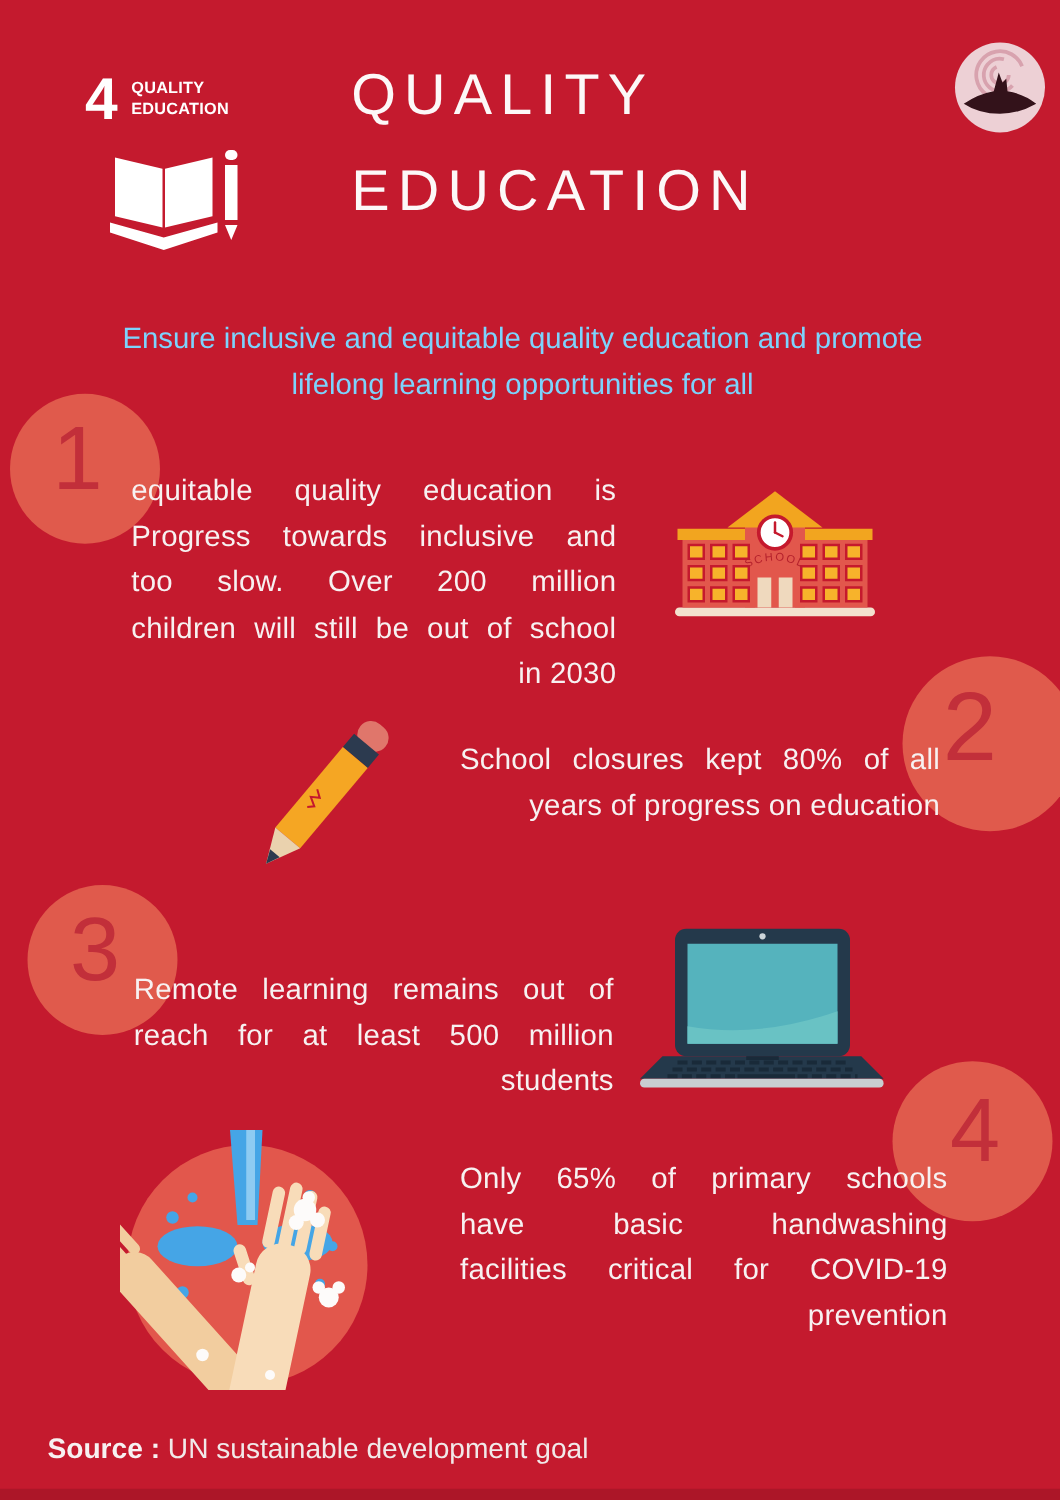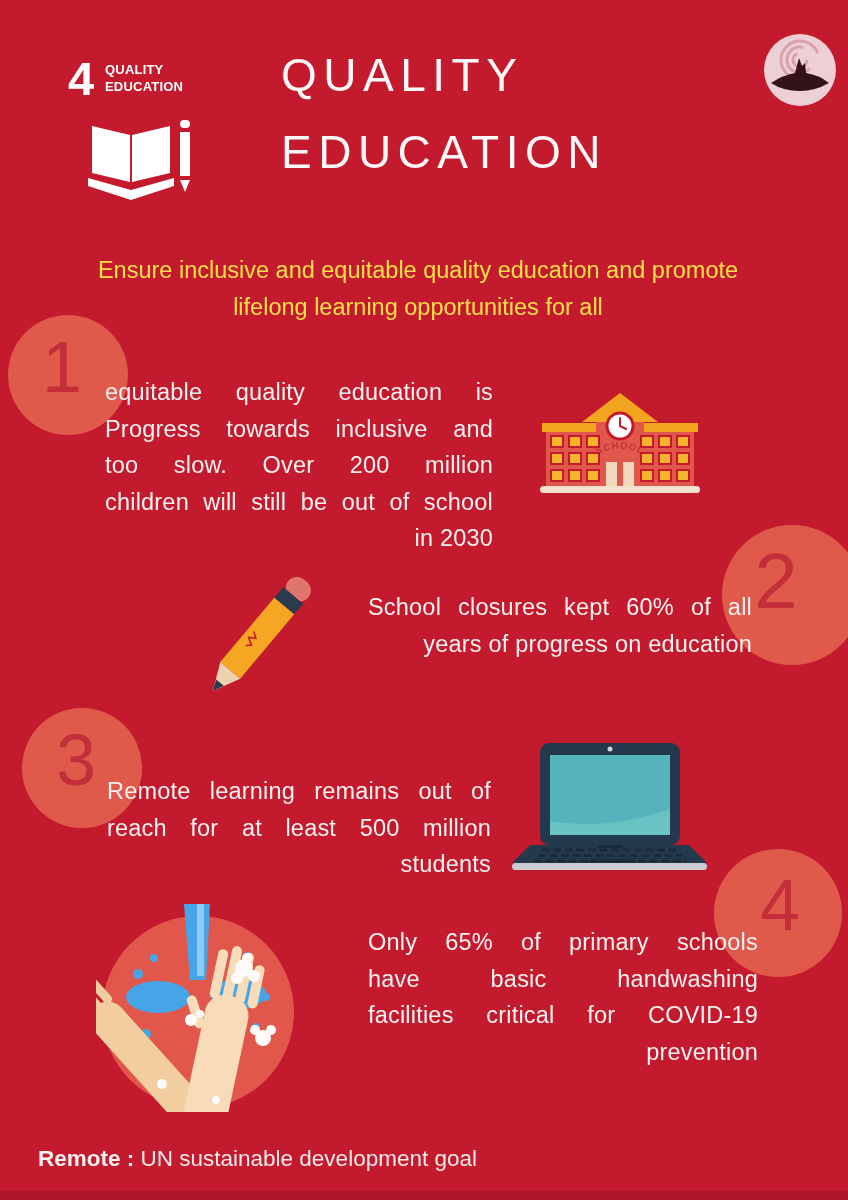--- a/index.html
+++ b/index.html
@@ -17,21 +17,21 @@
 
   
   .org-logo{left:762px;top:32px;width:76px;height:76px;}
 
   
   .title-line{left:281px;font-size:46px;font-weight:300;letter-spacing:6.5px;color:#FCF8F8;line-height:1;}
   .title-line.l1{top:52px;}
   .title-line.l2{top:129px;}
 
   
-  .subtitle{left:0;width:836px;text-align:center;font-size:23.5px;line-height:37px;color:#fde047;}
+  .subtitle{left:0;width:836px;text-align:center;font-size:23.5px;line-height:37px;color:#7dd3fc;}
   .subtitle.s1{top:252px;}
   .subtitle.s2{top:289px;}
 
   
   .num-circle{border-radius:50%;background:#E05A4C;display:flex;align-items:center;justify-content:center;}
   .num-circle span{font-size:72px;font-weight:300;color:#C22F3A;transform:translate(-6px,-8px);}
   .c1{left:8px;top:315px;width:120px;height:120px;}
   .c2{left:722px;top:525px;width:140px;height:140px;}
   .c2 span{font-size:78px;transform:translate(-16px,-14px);}
   .c3{left:22px;top:708px;width:120px;height:120px;}
@@ -157,21 +157,21 @@
         <polyline points="-7,-8 -1,-4 -7,0 0,4 -4,8" fill="none" stroke="#C5192D" stroke-width="1.6"></polyline>
         <polygon points="-13,37 13,37 0,64" fill="#EAD2AE"></polygon>
         <polygon points="-5,53 5,53 0,64" fill="#2C3A4F"></polygon>
       </g>
     </svg>
   </div>
   <div class="abs num-circle c2">
     <span>2</span>
   </div>
   <div class="abs fact-text t2">
-    <div class="jl">School closures kept 60% of all</div>
+    <div class="jl">School closures kept 80% of all</div>
     <div class="ll">years of progress on education</div>
   </div>
 
   <div class="abs num-circle c3">
     <span>3</span>
   </div>
   <div class="abs fact-text t3">
     <div class="jl">Remote learning remains out of</div>
     <div class="jl">reach for at least 500 million</div>
     <div class="ll">students</div>
@@ -239,17 +239,17 @@
     <span>4</span>
   </div>
   <div class="abs fact-text t4">
     <div class="jl">Only 65% of primary schools</div>
     <div class="jl">have basic handwashing</div>
     <div class="jl">facilities critical for COVID-19</div>
     <div class="ll">prevention</div>
   </div>
 
   <div class="abs footer">
-    <b>Remote :</b><span> UN sustainable development goal</span>
+    <b>Source :</b><span> UN sustainable development goal</span>
   </div>
   <div class="abs bottom-strip"></div>
 
 </div>
 
 </body></html>

